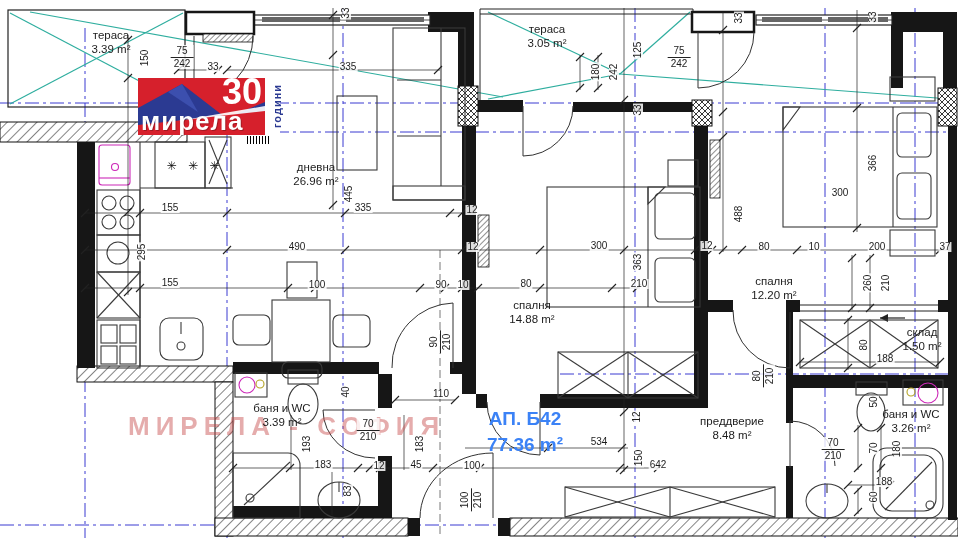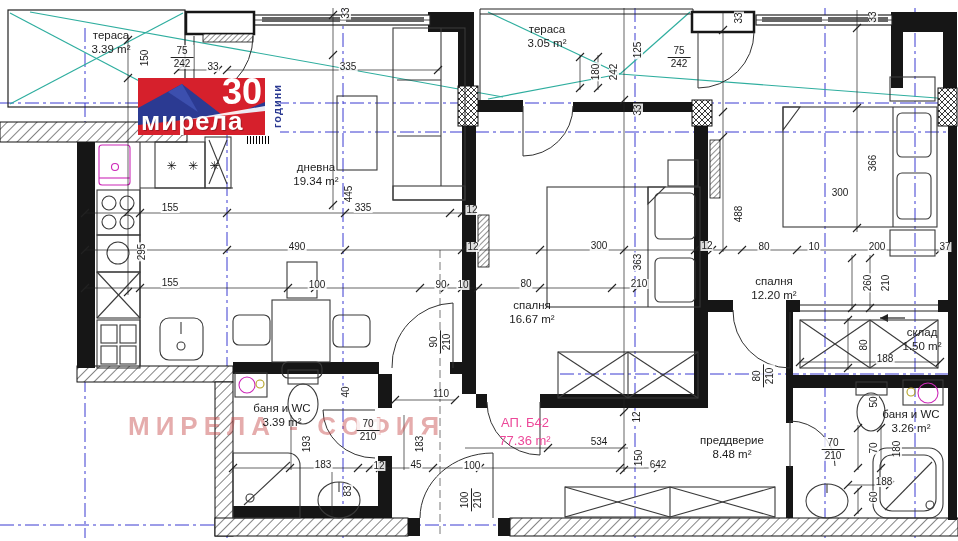--- a/index.html
+++ b/index.html
@@ -7,21 +7,21 @@
         font-family:"Liberation Sans","DejaVu Sans",sans-serif;}
   #drawing{position:absolute;left:0;top:0;}
   #labels{position:absolute;left:16px;top:0;width:958px;height:541px;pointer-events:none;}
   .dim{position:absolute;font-size:10px;color:#1c1c1c;white-space:nowrap;background:rgba(255,255,255,.85);
        padding:0 1px;line-height:1;transform:translate(-50%,-50%);}
   .dim.rot{transform:translate(-50%,-50%) rotate(-90deg);}
   .sym{position:absolute;font-size:12px;letter-spacing:4px;color:#111;transform:translate(-50%,-50%);}
   .room{position:absolute;text-align:center;color:#1c1c1c;font-size:11.5px;line-height:1.25;
         transform:translate(-50%,-50%);white-space:nowrap;}
   .room .nm,.room .ar{display:block;}
-  .apt{position:absolute;text-align:center;font-weight:normal;font-size:13px;color:#ec4899;line-height:1.35;
+  .apt{position:absolute;text-align:center;font-weight:bold;font-size:19px;color:#3b82f6;line-height:1.35;
        transform:translate(-50%,-50%);white-space:nowrap;}
   .frac{position:absolute;font-size:10px;color:#1c1c1c;text-align:center;line-height:1.15;
         transform:translate(-50%,-50%);background:rgba(255,255,255,.8);}
   .frac.rot{transform:translate(-50%,-50%) rotate(-90deg);}
   .frac .top{display:block;border-bottom:1px solid #222;padding:0 3px;}
   .frac .bot{display:block;padding:0 3px;}
   #watermark{position:absolute;left:128px;top:411px;font-size:26px;font-weight:bold;letter-spacing:6px;
              color:rgba(198,70,70,.45);white-space:nowrap;}
   
   #logo{position:absolute;left:138px;top:78px;width:142px;height:57px;background:#d6202c;z-index:5;}
@@ -424,39 +424,39 @@
       <div class="room" style="left: 95px; top: 42px;">
         <span class="nm">тераса</span>
         <span class="ar">3.39 m²</span>
       </div>
       <div class="room" style="left: 531px; top: 36px;">
         <span class="nm">тераса</span>
         <span class="ar">3.05 m²</span>
       </div>
       <div class="room" style="left: 276px; top: 174px; margin-left: 24px;">
         <span class="nm">дневна</span>
-        <span class="ar">19.34 m²</span>
+        <span class="ar">26.96 m²</span>
       </div>
       <div class="room" style="left: 516px; top: 312px;">
         <span class="nm">спалня</span>
-        <span class="ar">16.67 m²</span>
+        <span class="ar">14.88 m²</span>
       </div>
       <div class="room" style="left: 758px; top: 288px;">
         <span class="nm">спалня</span>
         <span class="ar">12.20 m²</span>
       </div>
       <div class="room" style="left: 906px; top: 339px;">
         <span class="nm">склад</span>
         <span class="ar">1.50 m²</span>
       </div>
       <div class="room" style="left: 266px; top: 415px;">
         <span class="nm">баня и WC</span>
         <span class="ar">3.39 m²</span>
       </div>
-      <div class="room" style="left: 716px; top: 428px; margin-top: 19px;">
+      <div class="room" style="left: 716px; top: 428px;">
         <span class="nm">преддверие</span>
         <span class="ar">8.48 m²</span>
       </div>
       <div class="room" style="left: 895px; top: 421px;">
         <span class="nm">баня и WC</span>
         <span class="ar">3.26 m²</span>
       </div>
       <div class="apt" style="left: 509px; top: 432px;"><span>АП. Б42</span><br><span>77.36 m²</span></div>
       <span class="dim rot" style="left: 129px; top: 58px;">150</span>
       <span class="dim" style="left: 197px; top: 67px;">33</span>

